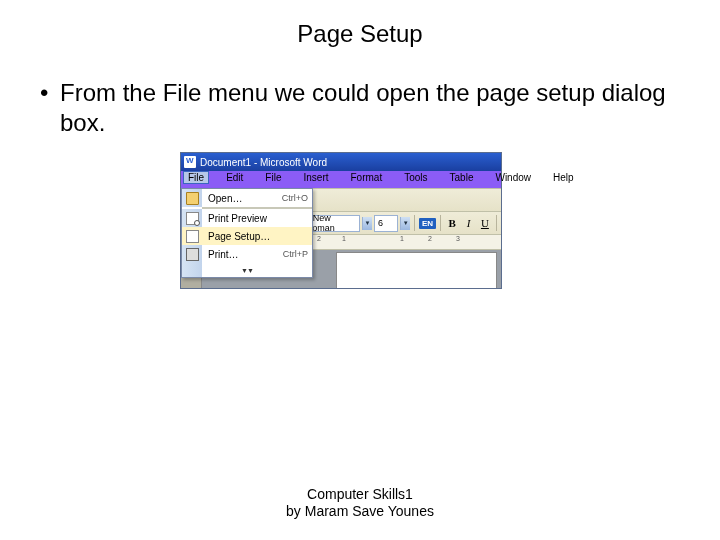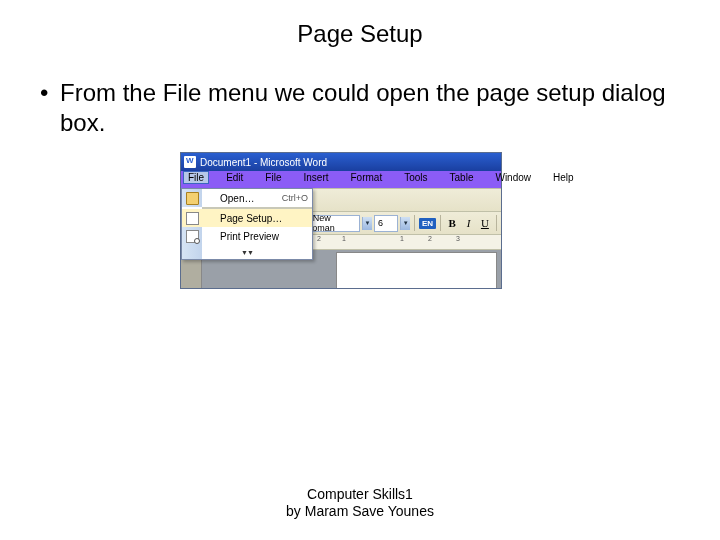--- a/index.html
+++ b/index.html
@@ -130,21 +130,21 @@
   .fm-iconcol {
     width: 20px;
     height: 100%;
     background: linear-gradient(to right,#d6e4f4,#c2d4ec);
     display: flex;
     align-items: center;
     justify-content: center;
   }
   .fm-label {
     flex: 1;
-    padding-left: 18px;
+    padding-left: 6px;
   }
   .fm-shortcut {
     color: #555;
     font-size: 9px;
   }
   .fm-row.highlight {
     background: #fff4c4;
   }
   .fm-row.highlight .fm-iconcol {
     background: #fff4c4;
@@ -269,31 +269,38 @@
     <div class="filemenu">
       <div class="fm-row">
         <span class="fm-iconcol">
             <span class="mini-icon mi-open"></span>
           </span>
         <span class="fm-label">Open…</span>
         <span class="fm-shortcut">Ctrl+O</span>
       </div>
       <div class="fm-sep"></div>
       <div class="fm-sep"></div>
+      <div class="fm-row">
+        <span class="fm-iconcol">
+            <span class="mini-icon mi-preview"></span>
+          </span>
+        <span class="fm-label">Print Preview</span>
+      </div>
       <div class="fm-row highlight">
         <span class="fm-iconcol">
             <span class="mini-icon mi-pgsetup"></span>
           </span>
         <span class="fm-label">Page Setup…</span>
       </div>
       <div class="fm-row">
         <span class="fm-iconcol">
-            <span class="mini-icon mi-preview"></span>
+            <span class="mini-icon mi-print"></span>
           </span>
-        <span class="fm-label">Print Preview</span>
+        <span class="fm-label">Print…</span>
+        <span class="fm-shortcut">Ctrl+P</span>
       </div>
       <div class="fm-expand">
         <span class="chevrons">▼▼</span>
       </div>
     </div>
 
     <div class="content-behind">
       <div class="toolbar-row">
         <span style="width:130px"></span>
       </div>

